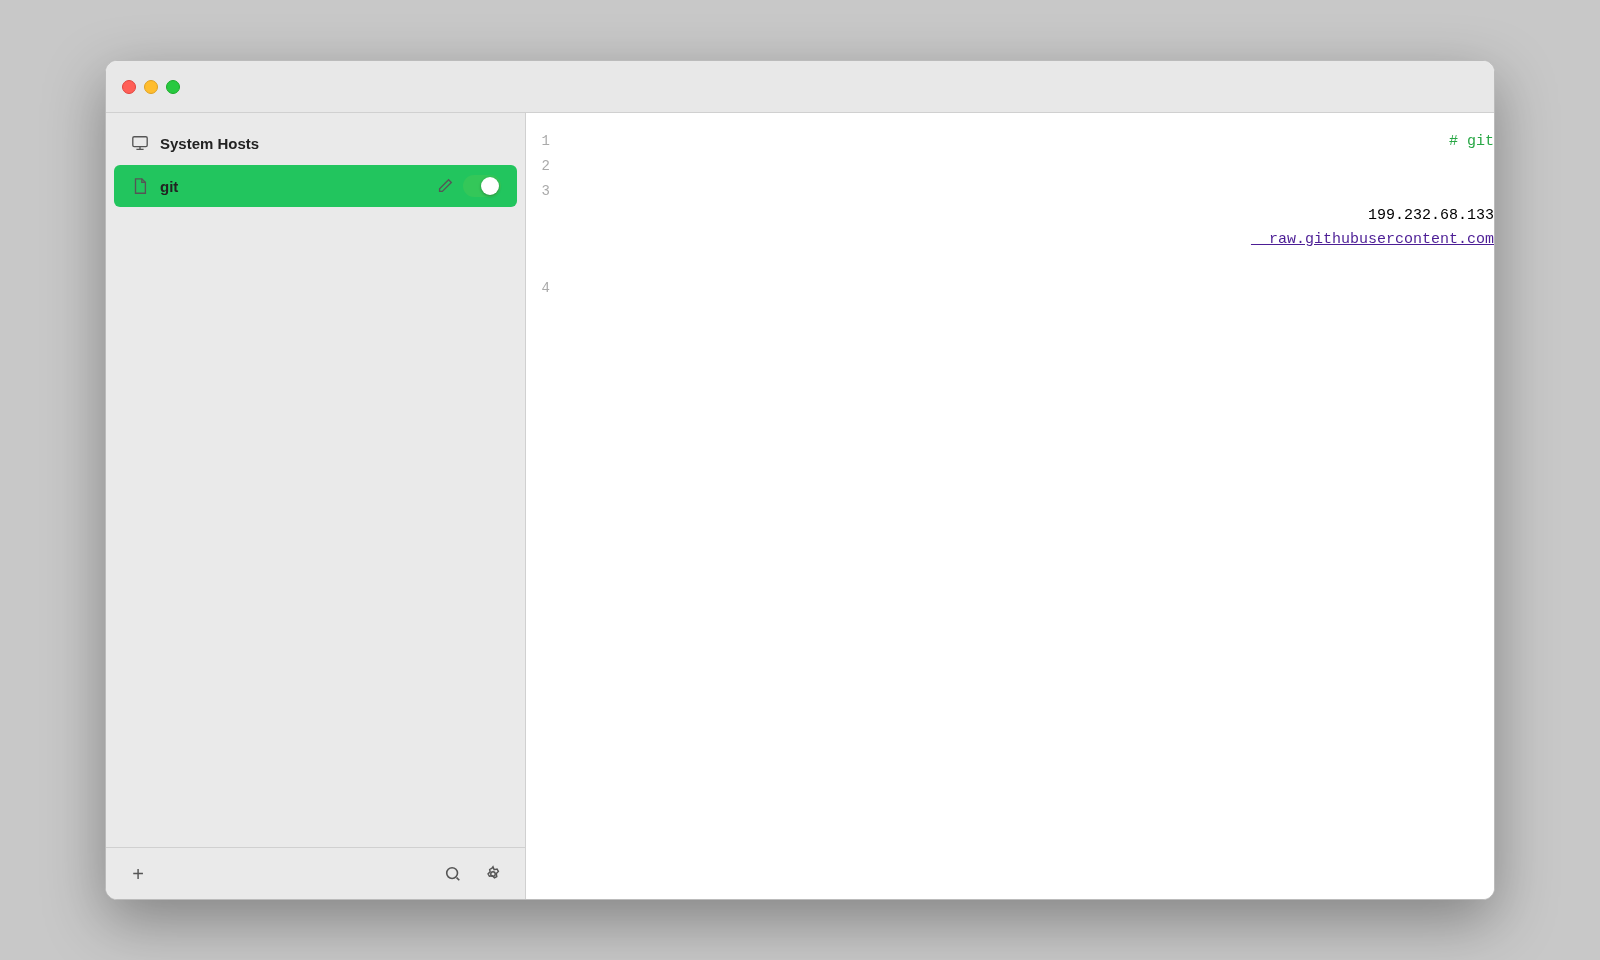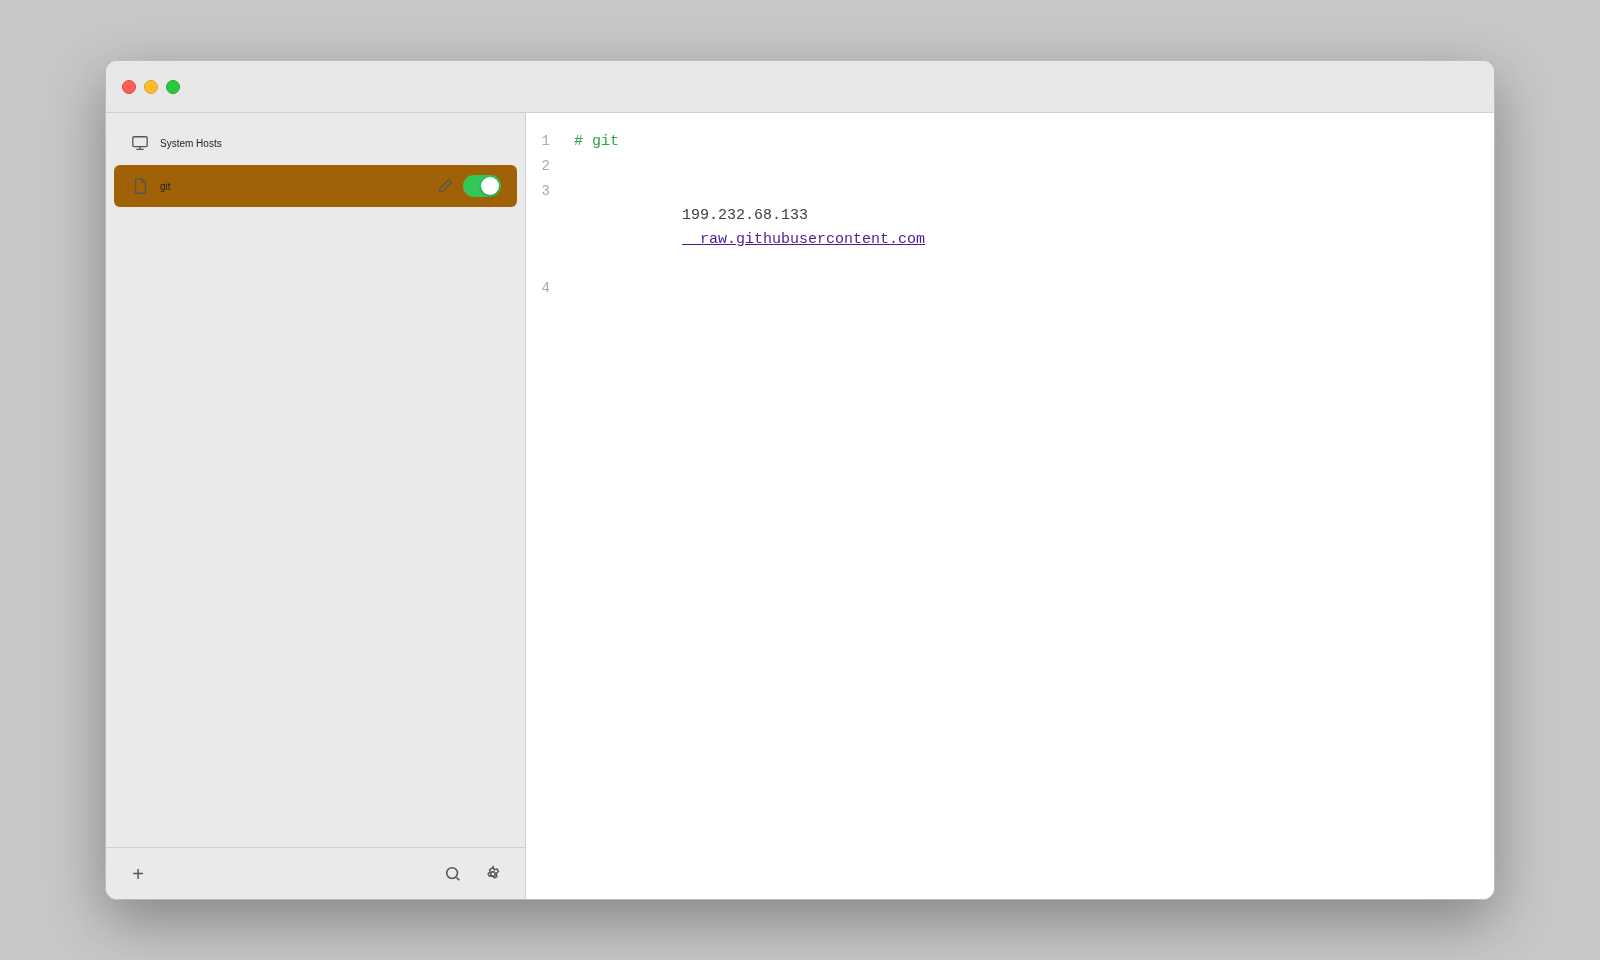--- a/index.html
+++ b/index.html
@@ -83,39 +83,39 @@
       display: flex;
       align-items: center;
       padding: 10px 16px;
       cursor: pointer;
       border-radius: 6px;
       margin: 2px 8px;
       position: relative;
     }
 
     .sidebar-item.active {
-      background: #a16207;
+      background: #22c55e;
     }
 
     .sidebar-item .item-icon {
       width: 20px;
       height: 20px;
       margin-right: 10px;
       flex-shrink: 0;
       display: flex;
       align-items: center;
       justify-content: center;
       color: #555;
     }
 
     .sidebar-item .item-label {
       flex: 1;
-      font-size: 10px;
+      font-size: 15px;
       color: #222;
-      font-weight: 400;
+      font-weight: 700;
     }
 
     .sidebar-item .item-actions {
       display: flex;
       align-items: center;
       gap: 8px;
     }
 
     .edit-icon-btn {
       width: 20px;
@@ -227,24 +227,25 @@
       color: #aaa;
       font-size: 14px;
       user-select: none;
       flex-shrink: 0;
     }
 
     .line-content {
       flex: 1;
       padding-left: 8px;
       white-space: pre;
+      text-align: right;
     }
 
     .comment { color: #28a745; }
-    .ip-addr { color: #404040; font-weight: 500; }
+    .ip-addr { color: #000000; font-weight: 500; }
     .hostname { color: #4c1d95; text-decoration: underline; }
 
     
     .icon-svg {
       width: 18px;
       height: 18px;
     }
   </style>
 </head>
 <body>

